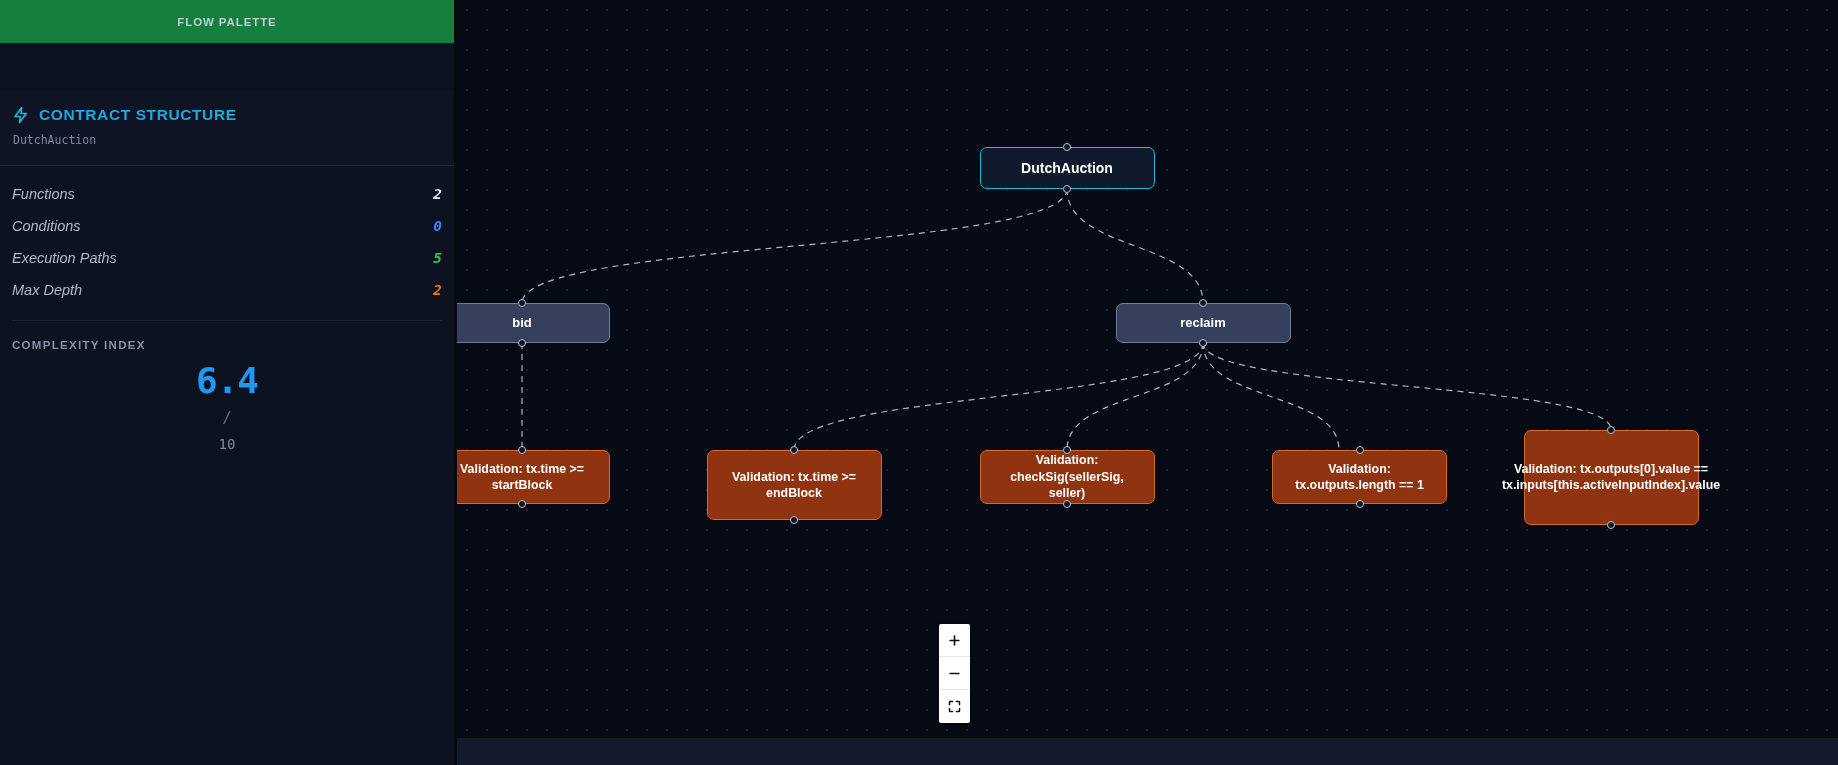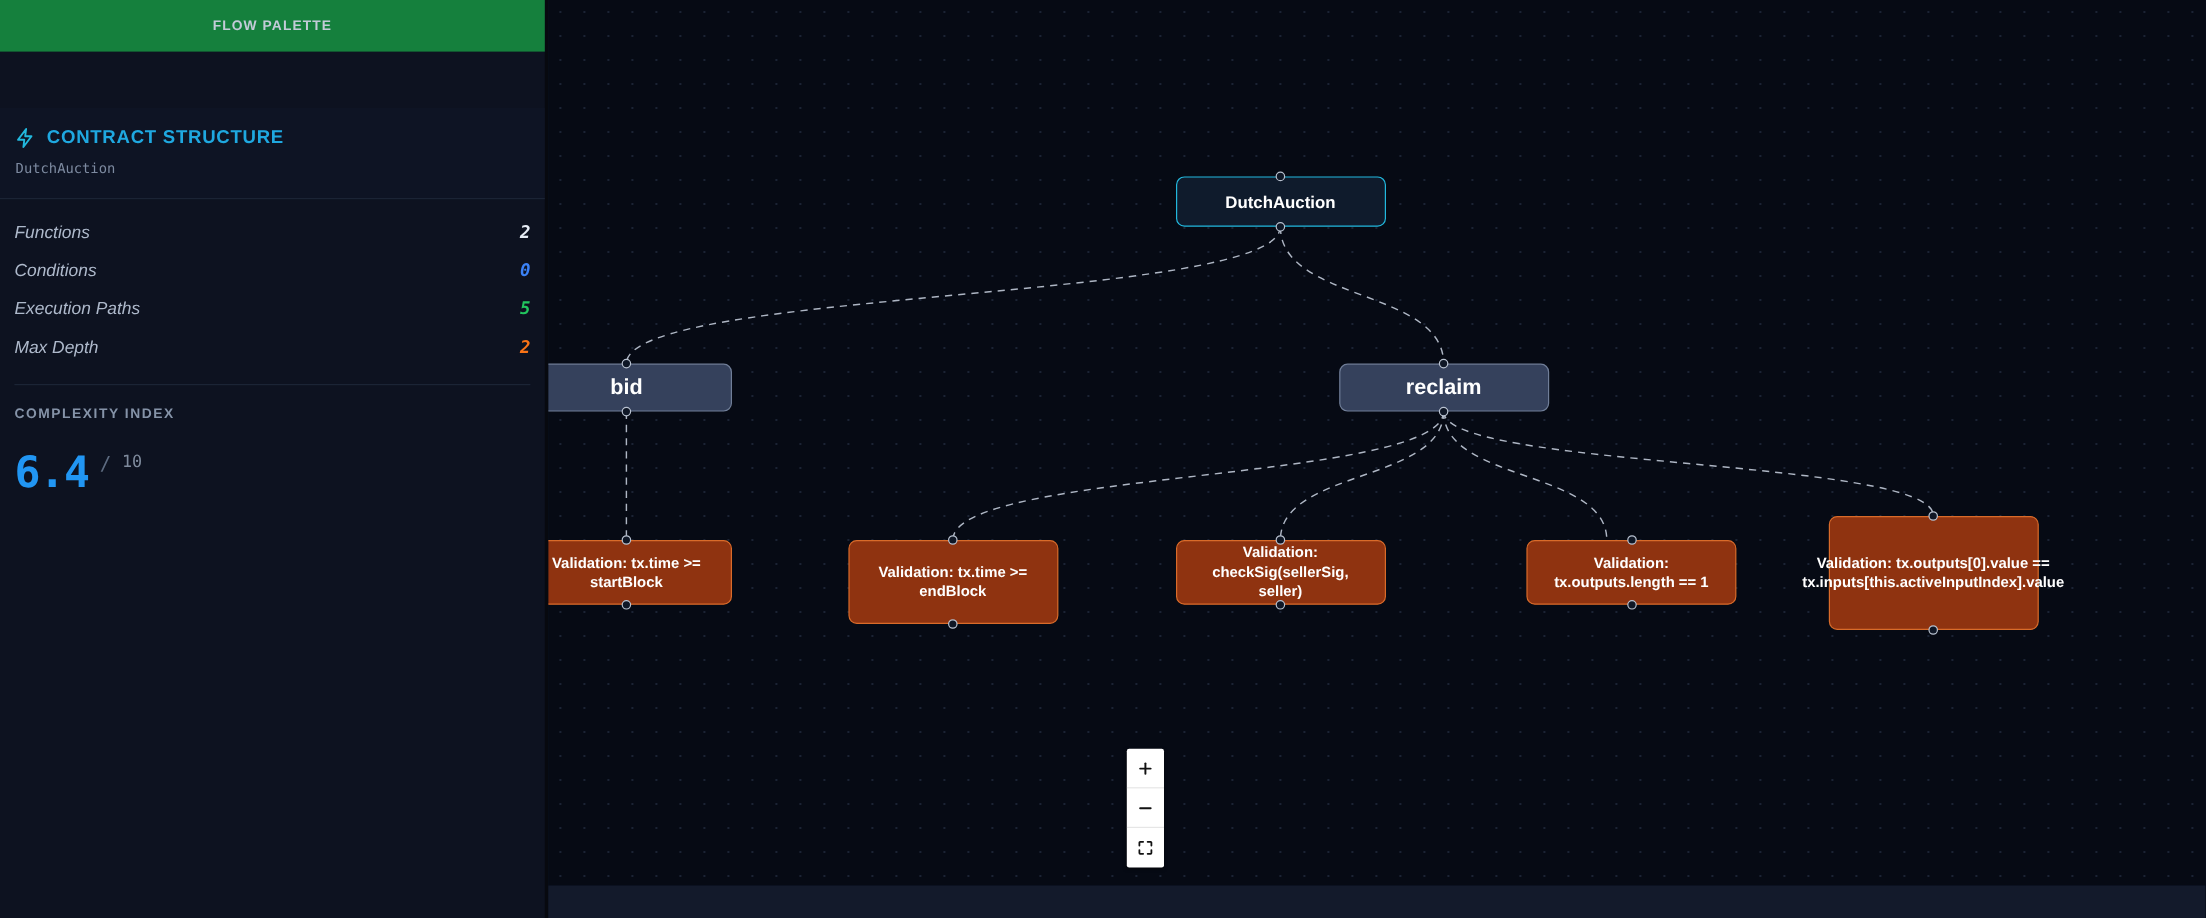--- a/index.html
+++ b/index.html
@@ -52,21 +52,21 @@
     display:flex; align-items:center; justify-content:space-between;
     padding:8px 0 8px 0;
   }
   .stat-label { font-size:14.5px; color:#aeb9cb; }
   .stat-value { font-size:14.5px; font-weight:bold; font-family:"DejaVu Sans Mono", monospace; }
   .divider { height:1px; background:#1b2435; margin:8px 12px 0 12px; }
   .complexity { padding:18px 12px 0 12px; }
   .complexity-label {
     font-size:11.5px; font-weight:bold; letter-spacing:1.3px; color:#8593a8;
   }
-  .complexity-row { margin-top:26px; display:flex; align-items:flex-start; gap:9px; }
+  .complexity-row { margin-top:12px; display:flex; align-items:center; gap:9px;flex-direction:column; }
   .complexity-value {
     font-size:36px; font-weight:bold; color:#2196f3;
     font-family:"DejaVu Sans Mono", monospace; line-height:1;
     letter-spacing:-1px;
   }
   .complexity-sep { font-size:16px; color:#5d6b80; font-family:"DejaVu Sans Mono", monospace; }
   .complexity-max { font-size:14px; color:#7e8a9c; font-family:"DejaVu Sans Mono", monospace; }
 
   
   .canvas-wrap { flex:1; position:relative; height:765px; background:#0d1424; }
@@ -87,21 +87,21 @@
   .node {
     position:absolute; border-radius:7px;
     display:flex; align-items:center; justify-content:center;
     text-align:center; font-weight:bold; color:#ffffff;
     padding:6px 10px; line-height:1.32;
   }
   .node-root {
     background:#0f1b2c; border:1.6px solid #22b8dd; font-size:14px;
   }
   .node-fn {
-    background:#35415c; border:1.3px solid #707e98; font-size:18px;
+    background:#35415c; border:1.3px solid #707e98; font-size:13px;
   }
   .node-validation {
     background:#8f3310; border:1.6px solid #d96b2a; font-size:12.4px;
   }
   .handle {
     position:absolute; width:8px; height:8px; border-radius:50%;
     background:#0f1726; border:1.4px solid #b9c2d0;
     left:50%; margin-left:-4px;
   }
   .handle.top { top:-5px; }

